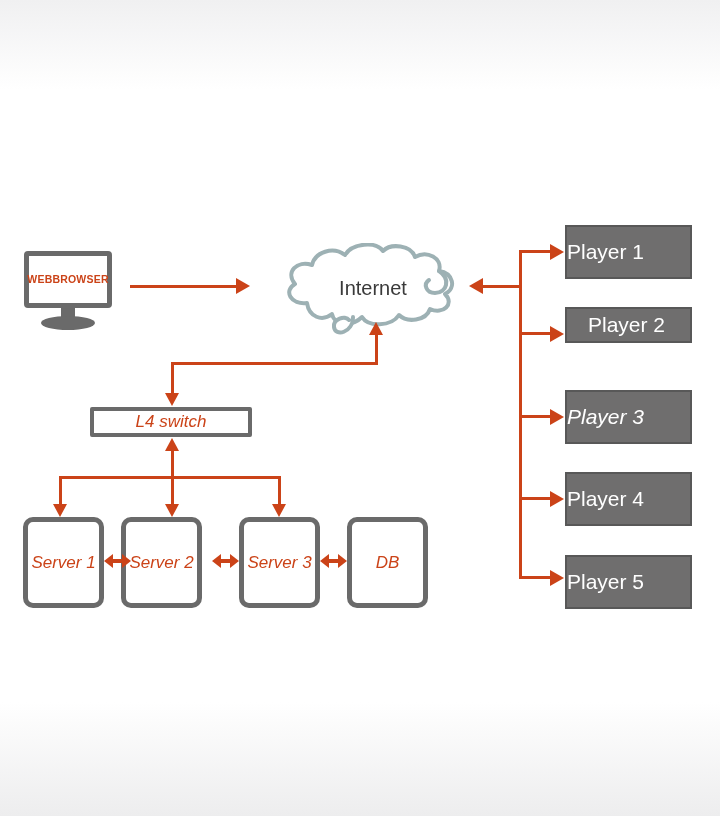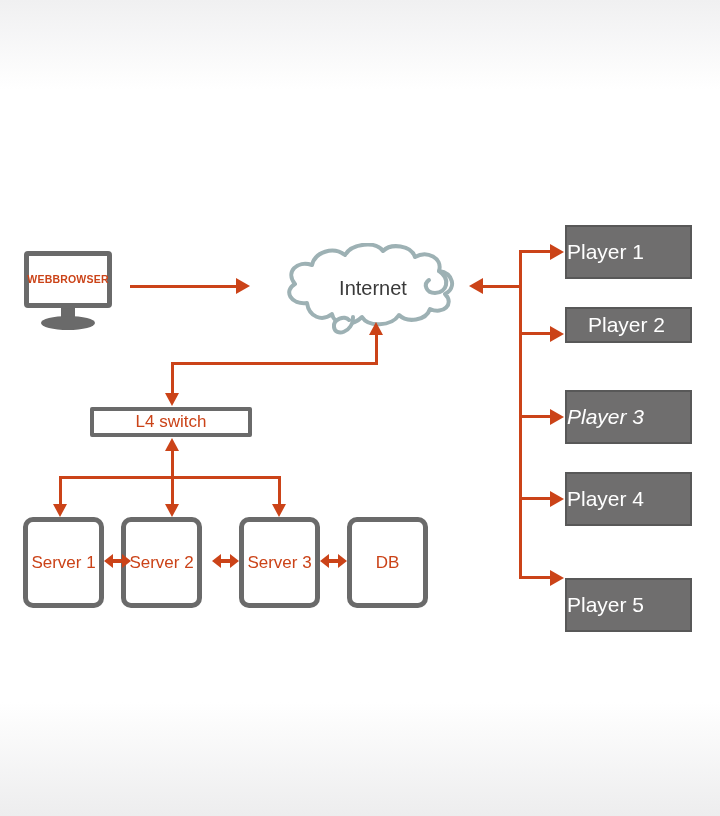--- a/index.html
+++ b/index.html
@@ -26,21 +26,21 @@
   .tri.down{border-left:7px solid transparent;border-right:7px solid transparent;border-top:13px solid var(--accent);}
   .tri.right{border-top:8px solid transparent;border-bottom:8px solid transparent;border-left:14px solid var(--accent);}
   .tri.left{border-top:8px solid transparent;border-bottom:8px solid transparent;border-right:14px solid var(--accent);}
   
   .dbl{position:absolute;width:27px;height:16px;}
   .dbl .hl{position:absolute;left:0;top:1px;width:0;height:0;border-top:7px solid transparent;border-bottom:7px solid transparent;border-right:9px solid var(--accent);}
   .dbl .hr{position:absolute;right:0;top:1px;width:0;height:0;border-top:7px solid transparent;border-bottom:7px solid transparent;border-left:9px solid var(--accent);}
   .dbl .sh{position:absolute;left:7px;right:7px;top:6px;height:4px;background:var(--accent);}
   
   .wbox{position:absolute;box-sizing:border-box;background:#ffffff;border:4px solid var(--box_border);border-radius:2px;
-        display:flex;align-items:center;justify-content:center;color:var(--accent);}
+        display:flex;align-items:center;justify-content:center;color:var(--accent);font-style:italic;}
   .switch{font-size:17px;}
   .server{border-width:5px;font-size:17px;border-radius:10px;}
   
   .player{position:absolute;box-sizing:border-box;background:var(--player_fill);border:2px solid var(--player_border);
           color:var(--player_text);display:flex;align-items:center;justify-content:flex-start;font-size:21px;}
   
   .mon-frame{position:absolute;left:24px;top:251px;width:88px;height:57px;box-sizing:border-box;
              border:5px solid var(--box_border);border-radius:4px;background:#ffffff;
              display:flex;flex-direction:row;align-items:center;justify-content:center;
              color:var(--accent);font-weight:bold;font-size:10.5px;line-height:1.35;letter-spacing:.2px;text-align:center;}
@@ -141,17 +141,17 @@
   </div>
   <div class="player" style="left:565px;top:307px;width:127px;height:36px;padding-left:21px;">
     <span>Player 2</span>
   </div>
   <div class="player" style="left:565px;top:390px;width:127px;height:54px;font-style:italic;">
     <span>Player 3</span>
   </div>
   <div class="player" style="left:565px;top:472px;width:127px;height:54px;">
     <span>Player 4</span>
   </div>
-  <div class="player" style="left:565px;top:578px;width:127px;height:54px;">
+  <div class="player" style="left:565px;top:555px;width:127px;height:54px;">
     <span>Player 5</span>
   </div>
 
 </div>
 
 </body></html>

